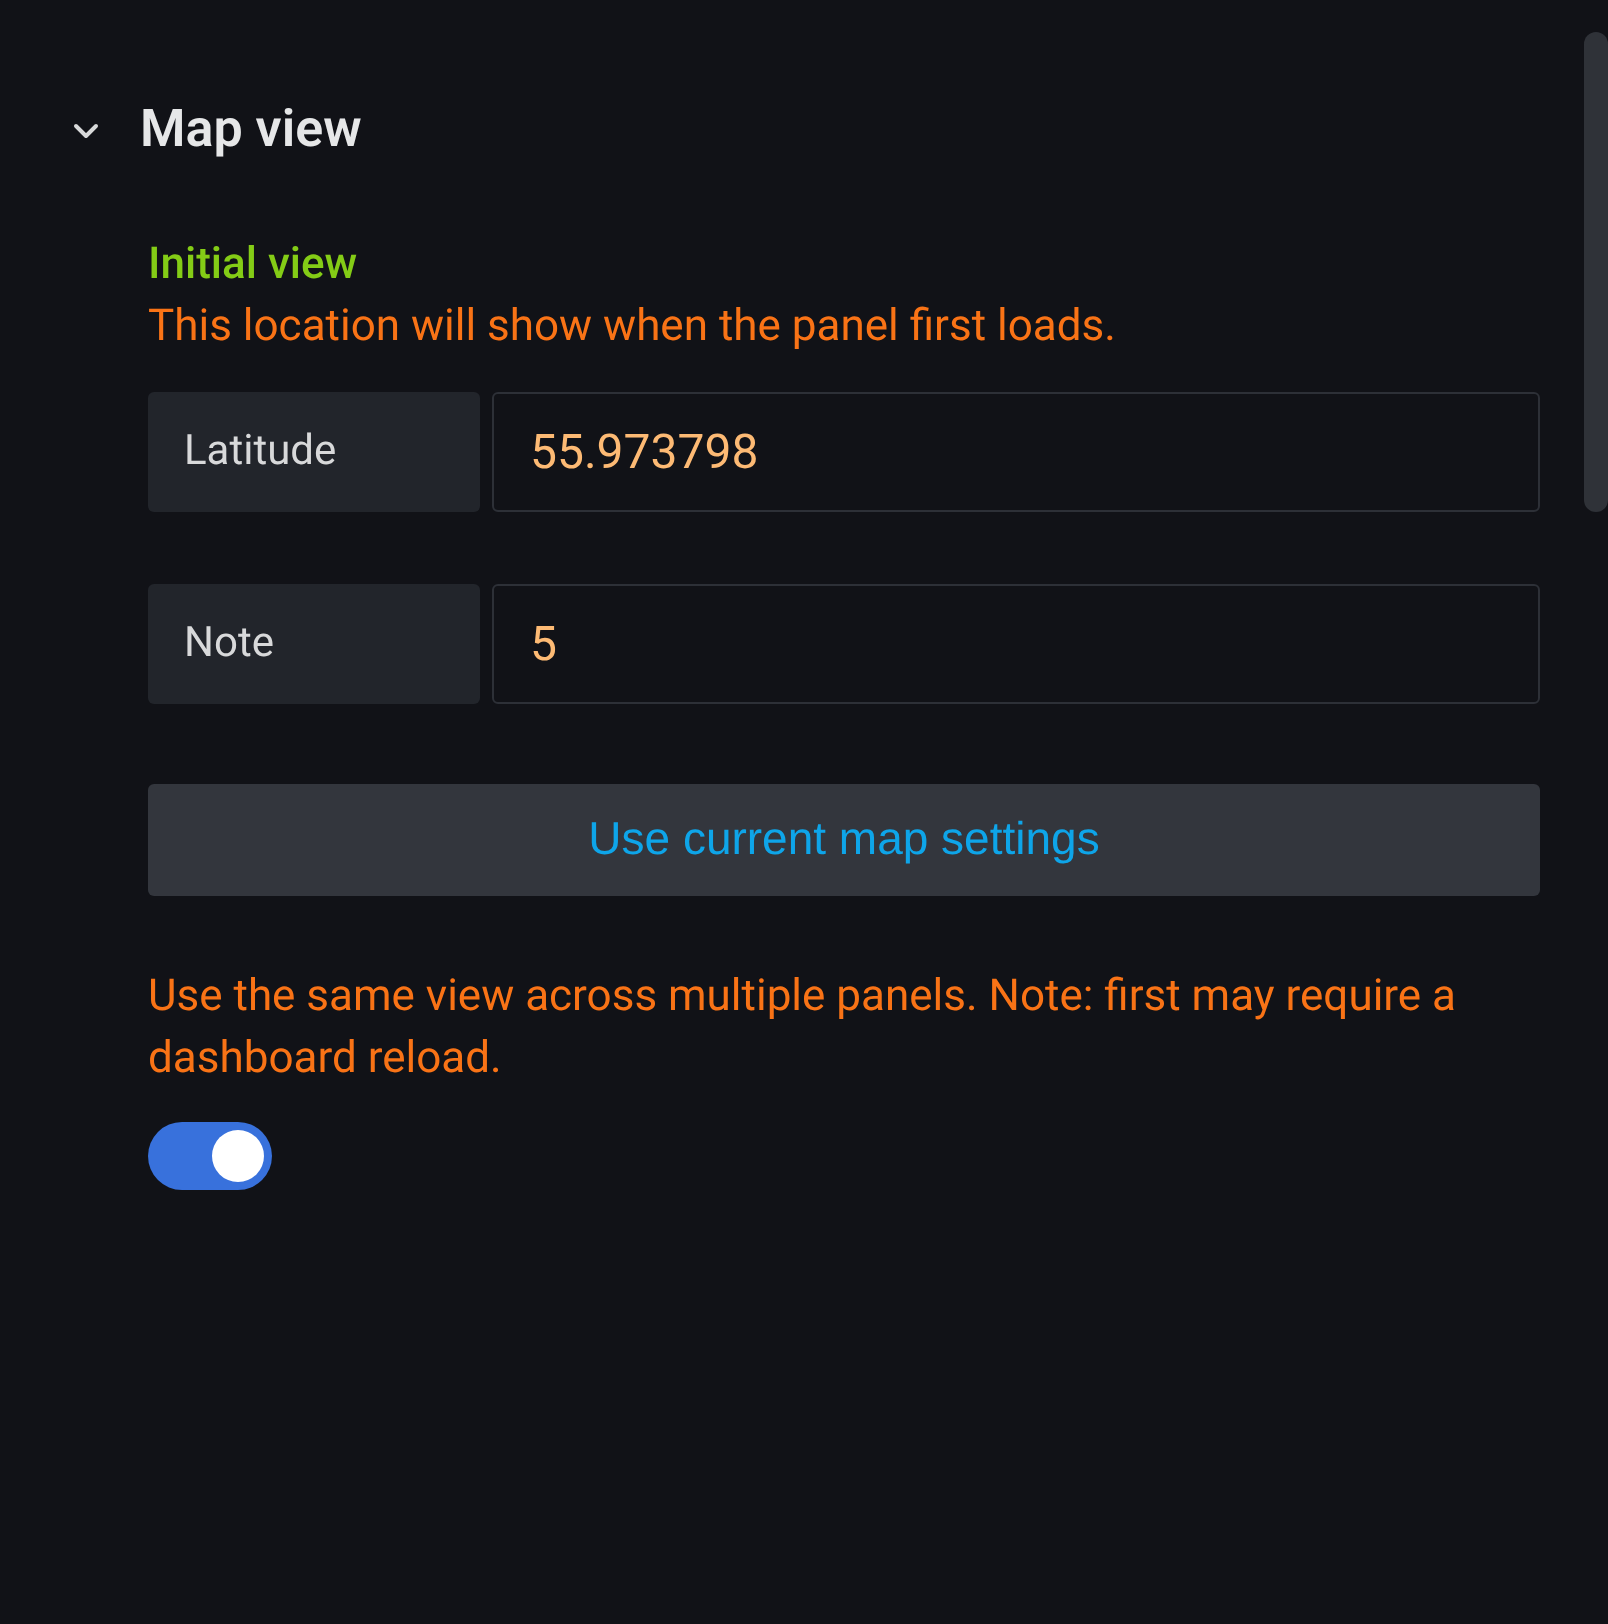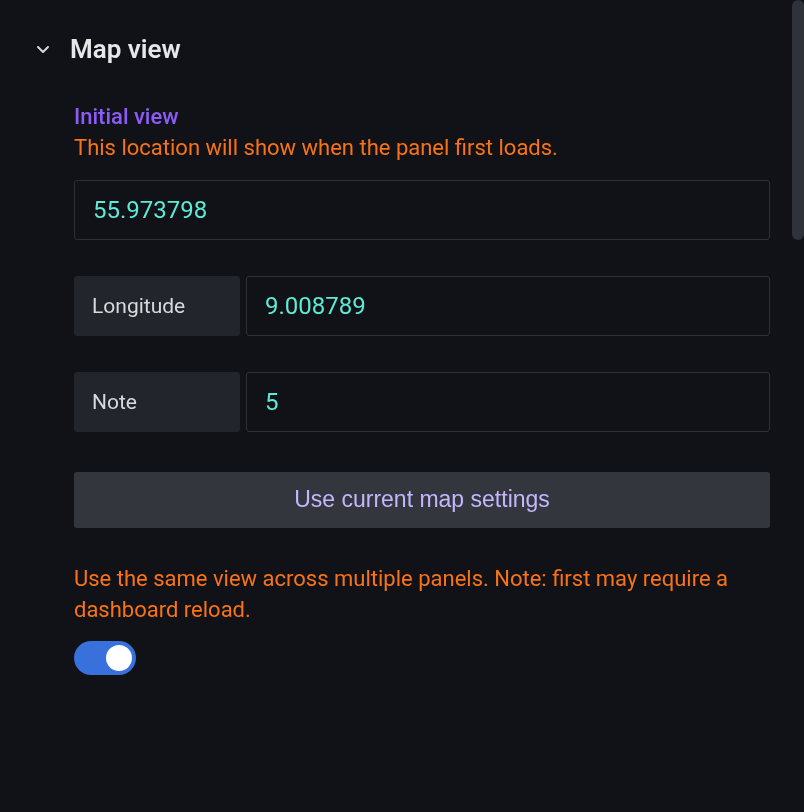--- a/index.html
+++ b/index.html
@@ -10,20 +10,21 @@
     body {
       background-color: #111217;
       color: #d8d9da;
       font-family: -apple-system, BlinkMacSystemFont, "Segoe UI", Roboto, Helvetica, Arial, sans-serif;
       width: 804px;
       height: 812px;
       overflow: hidden;
     }
     .panel {
       padding: 4px;
+      margin-top: 16px;
     }
     .section-header {
       display: flex;
       align-items: center;
       padding: 30px 0 20px 30px;
       gap: 18px;
     }
     .chevron-icon {
       width: 18px;
       height: 18px;
@@ -36,21 +37,21 @@
       font-size: 26px;
       font-weight: 600;
       color: #e6e7e8;
     }
     .section-body {
       padding: 0 30px 0 70px;
     }
     .field-group-title {
       font-size: 22px;
       font-weight: 500;
-      color: #8b5cf6;
+      color: #84cc16;
       margin-top: 20px;
       margin-bottom: 4px;
     }
     .field-group-description {
       font-size: 22px;
       font-weight: 400;
       color: #f97316;
       margin-bottom: 16px;
       line-height: 1.4;
     }
@@ -87,36 +88,36 @@
       align-items: center;
       justify-content: space-between;
       font-size: 24px;
       border-radius: 3px;
       cursor: pointer;
     }
     .field-input {
       flex: 1;
       background-color: #111217;
       border: 1px solid #2d3037;
-      color: #5eead4;
+      color: #fdba74;
       padding: 0 18px;
       height: 60px;
       font-size: 24px;
       border-radius: 3px;
       outline: none;
       font-family: inherit;
     }
     .chevron-down-small {
       color: #8e8f92;
     }
     .full-button {
       width: 100%;
       background-color: #33363d;
       border: none;
-      color: #c4b5fd;
+      color: #0ea5e9;
       height: 56px;
       font-size: 23px;
       font-weight: 500;
       border-radius: 3px;
       cursor: pointer;
       margin-top: 4px;
       margin-bottom: 36px;
     }
     .toggle-switch {
       width: 62px;
@@ -164,27 +165,24 @@
       </span>
       <span class="section-title">Map view</span>
     </div>
 
     <div class="section-body">
       <div class="field-group-title">Initial view</div>
       <div class="field-group-description">This location will show when the panel first loads.</div>
 
 
       <div class="field-row-spaced">
+        <div class="field-label">Latitude</div>
         <input type="text" class="field-input" value="55.973798" style="">
       </div>
 
-      <div class="field-row-spaced">
-        <div class="field-label">Longitude</div>
-        <input type="text" class="field-input" value="9.008789" style="">
-      </div>
 
       <div class="field-row-spaced">
         <div class="field-label">Note</div>
         <input type="text" class="field-input" value="5" style="">
       </div>
 
       <button class="full-button">Use current map settings</button>
 
       <div class="field-group-description">Use the same view across multiple panels. Note: first may require a dashboard reload.</div>
 

